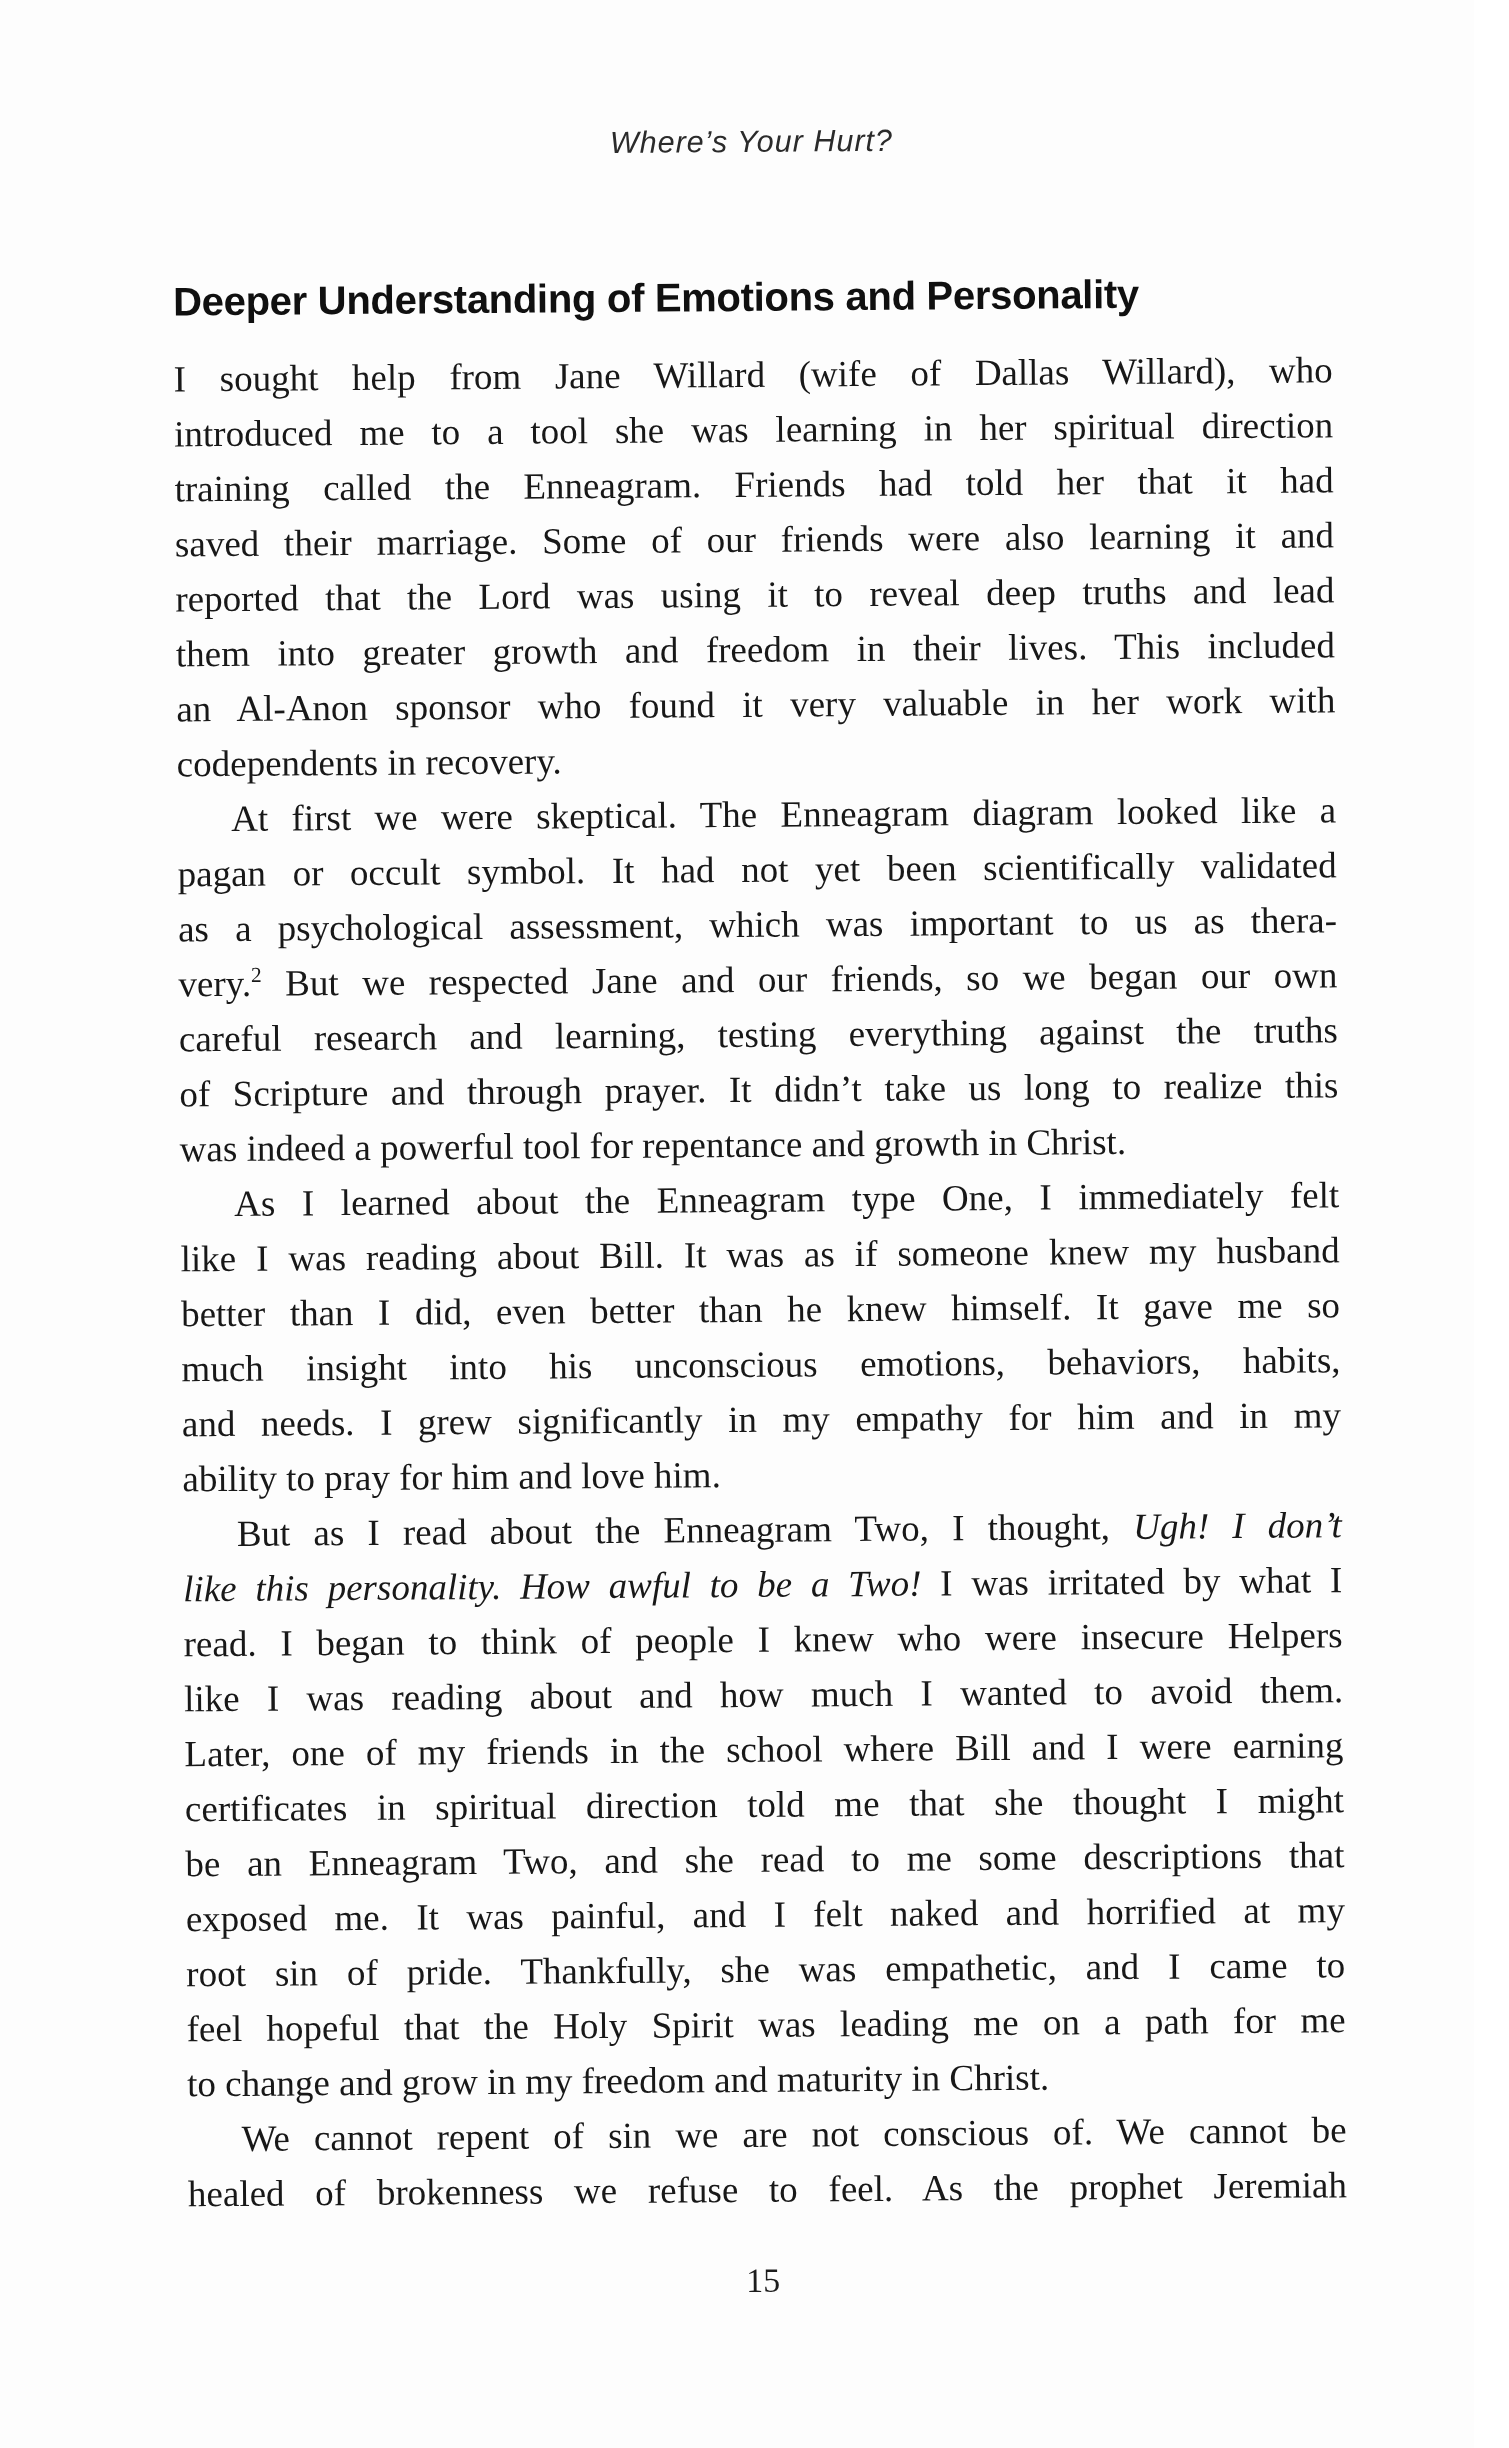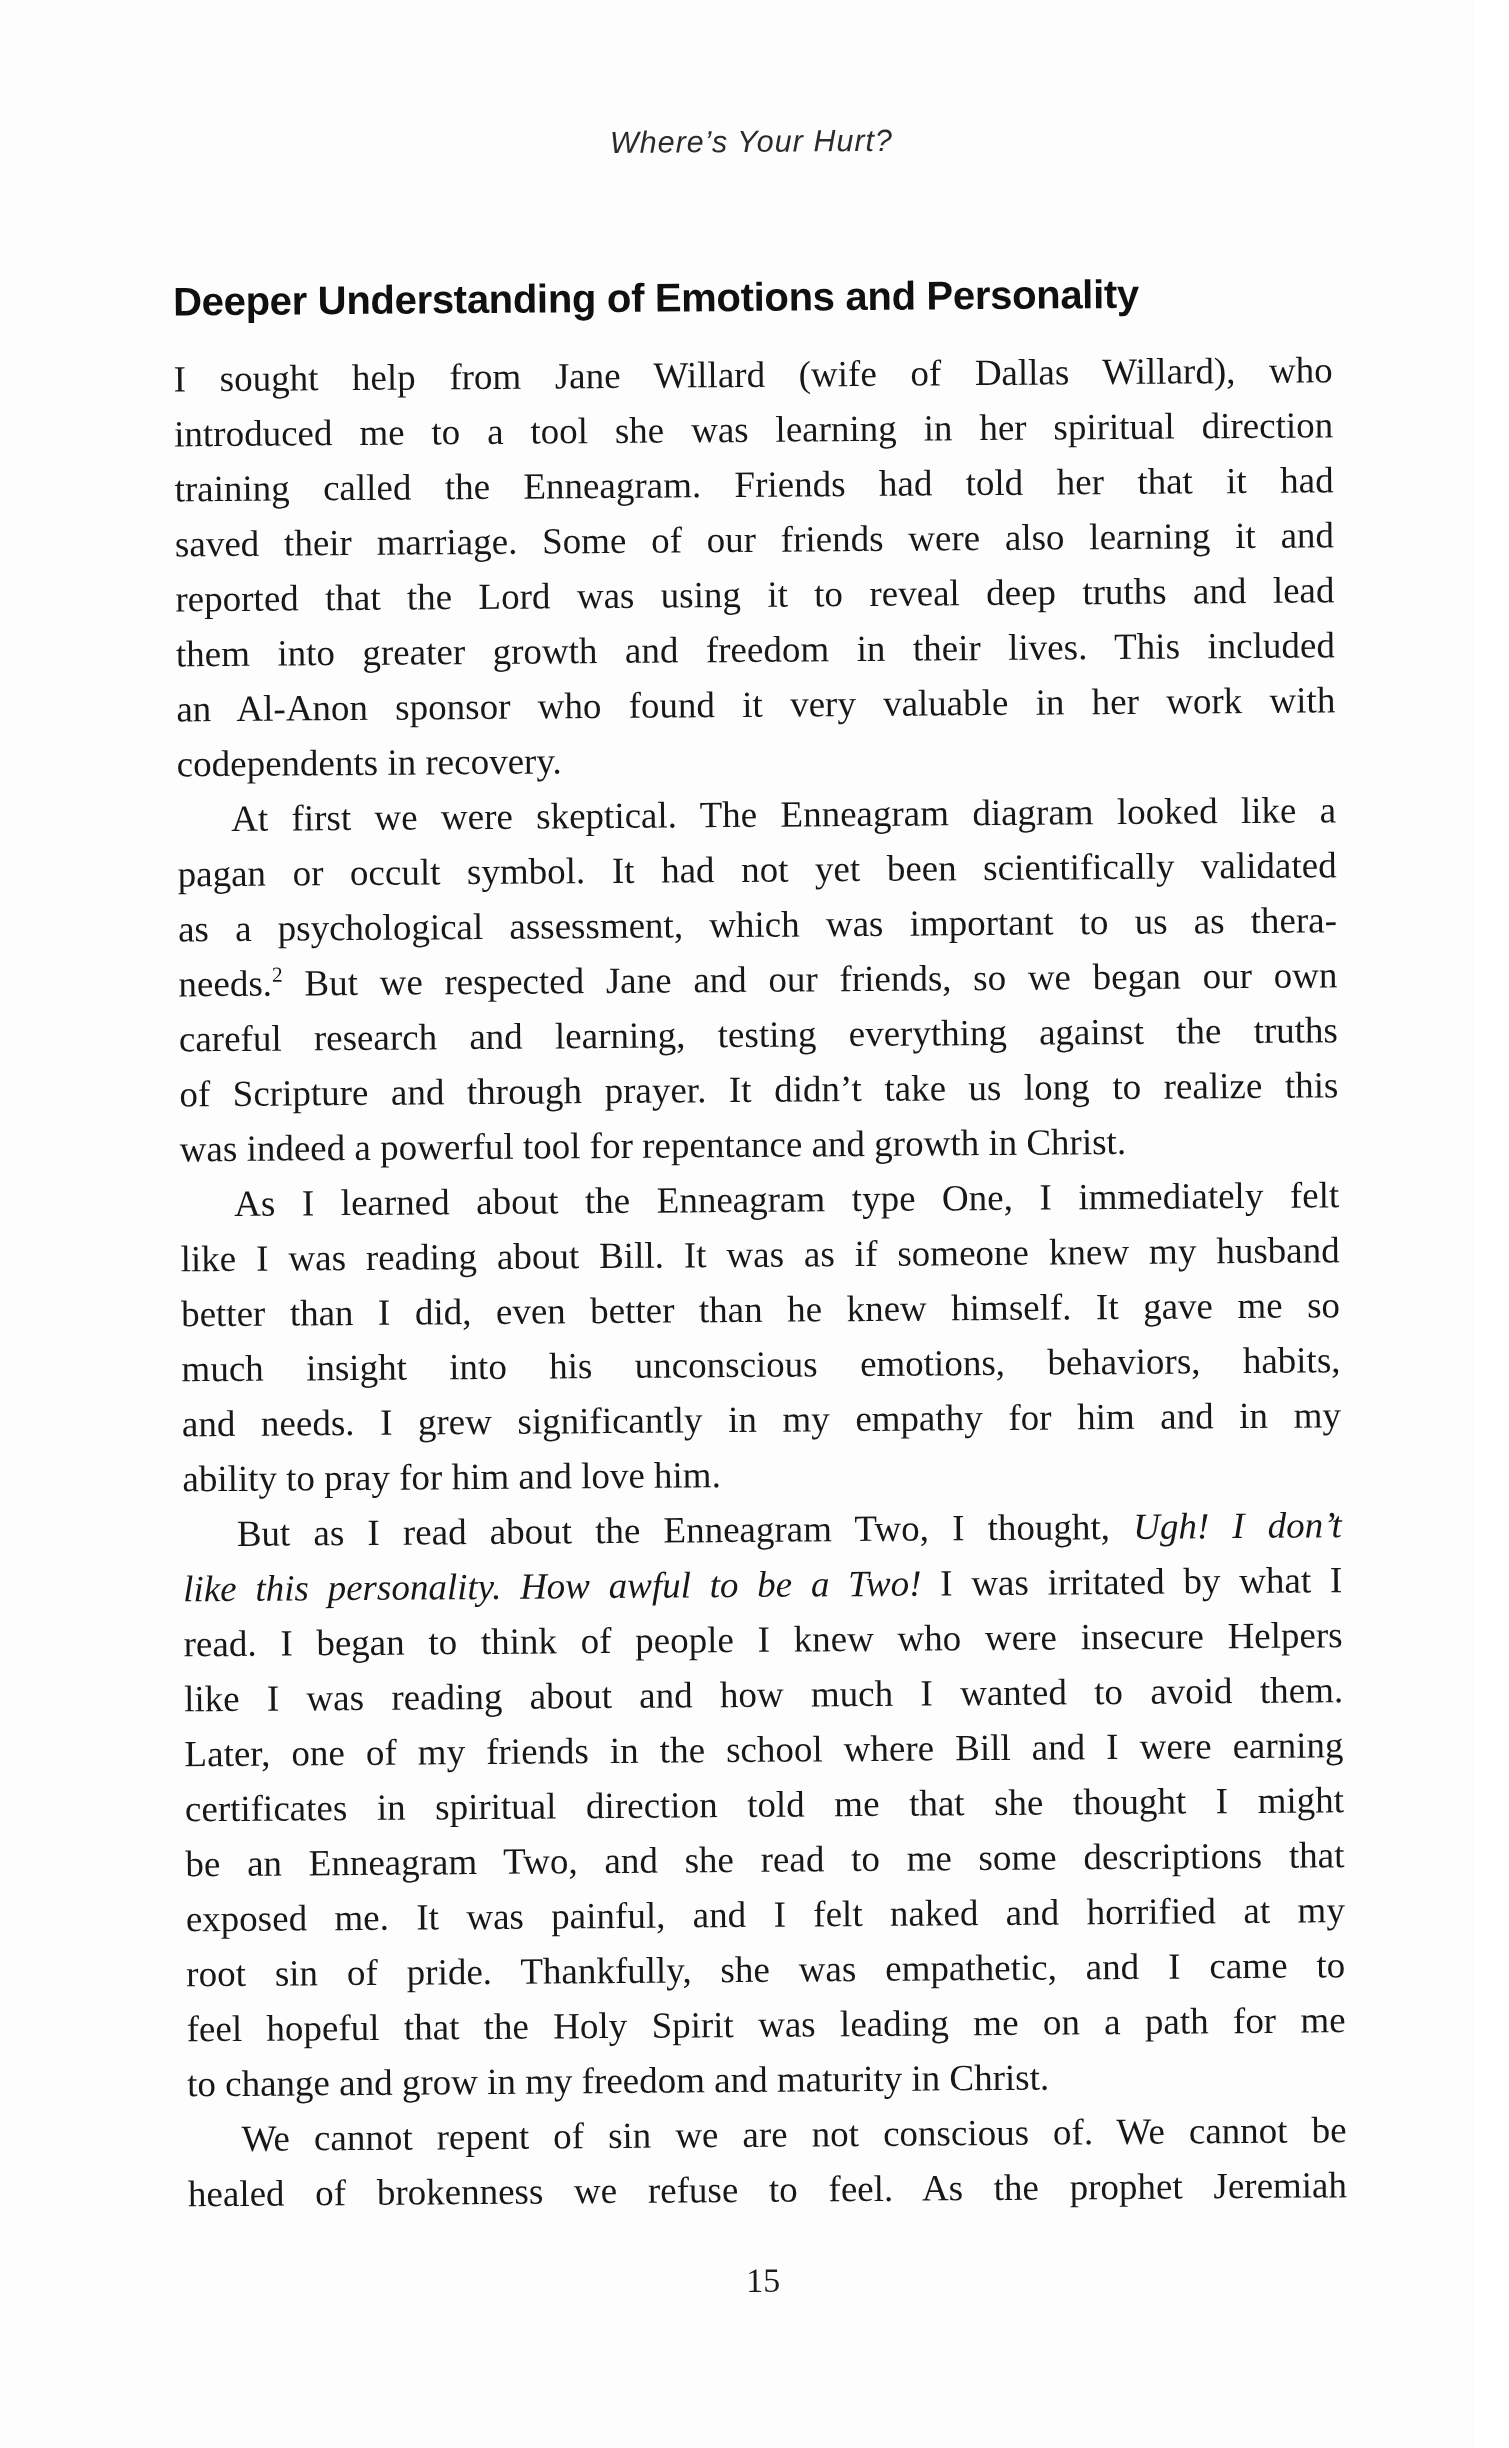--- a/index.html
+++ b/index.html
@@ -99,21 +99,21 @@
         <div class="line"><span>introduced me to a tool she was learning in her spiritual direction</span></div>
         <div class="line"><span>training called the Enneagram. Friends had told her that it had</span></div>
         <div class="line"><span>saved their marriage. Some of our friends were also learning it and</span></div>
         <div class="line"><span>reported that the Lord was using it to reveal deep truths and lead</span></div>
         <div class="line"><span>them into greater growth and freedom in their lives. This included</span></div>
         <div class="line"><span>an Al-Anon sponsor who found it very valuable in her work with</span></div>
         <div class="line lastline"><span>codependents in recovery.</span></div>
         <div class="line indent"><span>At first we were skeptical. The Enneagram diagram looked like a</span></div>
         <div class="line"><span>pagan or occult symbol. It had not yet been scientifically validated</span></div>
         <div class="line"><span>as a psychological assessment, which was important to us as thera-</span></div>
-        <div class="line"><span>needs.</span><sup>2</sup><span> But we respected Jane and our friends, so we began our own</span></div>
+        <div class="line"><span>very.</span><sup>2</sup><span> But we respected Jane and our friends, so we began our own</span></div>
         <div class="line"><span>careful research and learning, testing everything against the truths</span></div>
         <div class="line"><span>of Scripture and through prayer. It didn’t take us long to realize this</span></div>
         <div class="line lastline"><span>was indeed a powerful tool for repentance and growth in Christ.</span></div>
         <div class="line indent"><span>As I learned about the Enneagram type One, I immediately felt</span></div>
         <div class="line"><span>like I was reading about Bill. It was as if someone knew my husband</span></div>
         <div class="line"><span>better than I did, even better than he knew himself. It gave me so</span></div>
         <div class="line"><span>much insight into his unconscious emotions, behaviors, habits,</span></div>
         <div class="line"><span>and needs. I grew significantly in my empathy for him and in my</span></div>
         <div class="line lastline"><span>ability to pray for him and love him.</span></div>
         <div class="line indent"><span>But as I read about the Enneagram Two, I thought, </span><span class="it">Ugh! I don’t</span></div>

